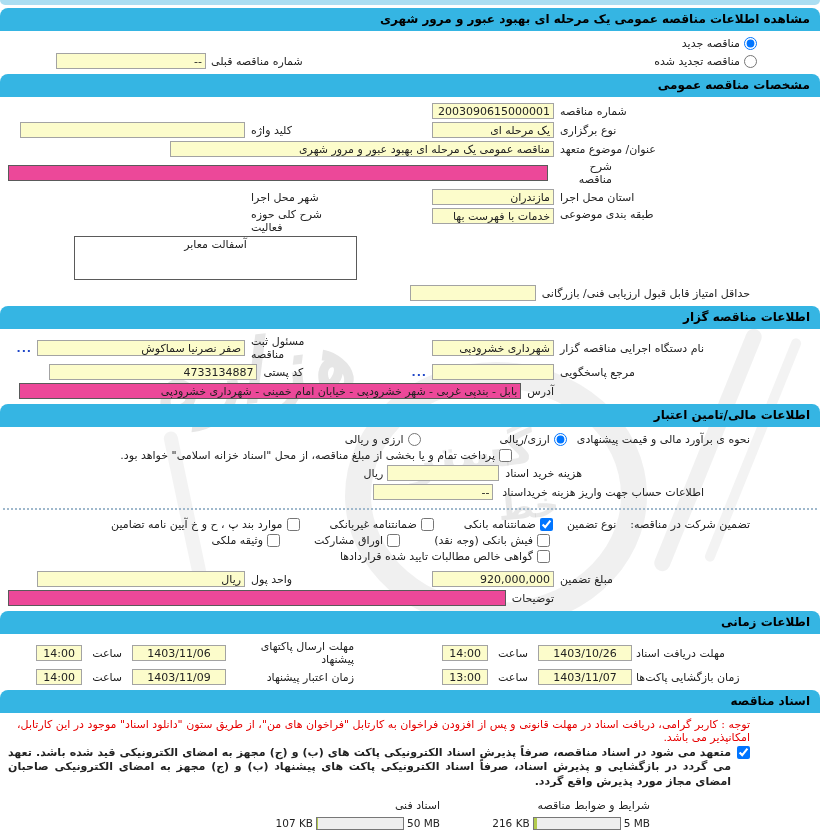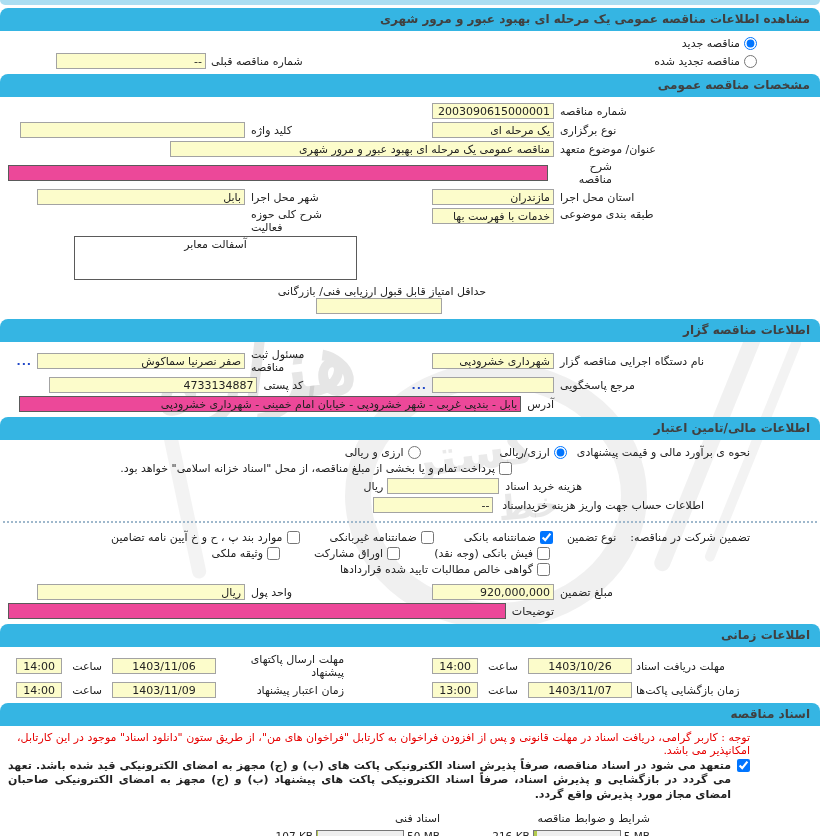--- a/index.html
+++ b/index.html
@@ -18,41 +18,41 @@
     border:26px solid rgba(140,140,140,.13);}
   .wm-stroke1{position:absolute;left:700px;top:320px;width:16px;height:260px;background:rgba(140,140,140,.12);
     transform:rotate(22deg);border-radius:8px;}
   .wm-stroke2{position:absolute;left:748px;top:330px;width:10px;height:240px;background:rgba(140,140,140,.10);
     transform:rotate(22deg);border-radius:8px;}
   .wm-stroke3{position:absolute;left:178px;top:430px;width:14px;height:150px;background:rgba(140,140,140,.10);
     transform:rotate(-12deg);border-radius:8px;}
 
   .content{position:relative;z-index:1;}
   .topstrip{height:5px;background:#abdef2;border-radius:0 0 5px 5px;}
-  .secbar{background:#35b5e3;color:#404040;font-weight:bold;font-size:12px;
+  .secbar{background:#35b5e3;color:#000000;font-weight:bold;font-size:12px;
     padding:4px 10px 5px;border-radius:8px 8px 0 0;margin-top:5px;}
   .secbar.first{margin-top:3px;}
 
   .row{display:flex;align-items:center;margin:3px 8px;padding-right:62px;}
   .row.top-align{align-items:flex-start;}
   .spacer{flex:1;}
   .rlabel{width:196px;text-align:left;padding-left:6px;box-sizing:border-box;}
   .llabel{width:92px;text-align:left;padding-left:6px;box-sizing:border-box;margin-right:95px;}
   .slabel{width:118px;text-align:left;padding-left:4px;box-sizing:border-box;}
   .slabel2{width:128px;text-align:right;padding-left:22px;box-sizing:border-box;}
   .ybox{background:#fcfccb;border:1px solid #a3a3a3;height:16px;line-height:16px;
     padding:0 3px;box-sizing:border-box;overflow:hidden;white-space:nowrap;}
   .wbox{background:#ec4899;border:1px solid #5a5a5a;height:16px;line-height:16px;
     padding:0 3px;box-sizing:border-box;overflow:hidden;white-space:nowrap;}
   .tarea{background:#fff;border:1px solid #5a5a5a;width:283px;height:44px;margin:2px 20px 0 0;
     padding:1px 3px;box-sizing:border-box;text-align:center;}
   .w122{width:122px;} .w208{width:208px;} .w225{width:225px;} .w460{width:384px;}
   .w126{width:126px;} .w112{width:112px;} .w120{width:120px;} .w150{width:150px;}
   .w548{width:548px;} .w502{width:502px;} .w505{width:505px;}
-  .wdate{width:104px;text-align:center;} .wtime{width:46px;text-align:center;}
+  .wdate{width:94px;text-align:center;} .wtime{width:46px;text-align:center;}
   input[type=radio],input[type=checkbox]{width:13px;height:13px;margin:0 0 0 4px;vertical-align:middle;}
   .cblabel{margin-left:4px;}
   .dots{color:#2047c8;font-weight:bold;margin-right:5px;letter-spacing:1px;cursor:pointer;}
   .dotted{border-top:2px dotted #9fb8cc;margin:8px 3px;}
   .gap88{width:88px;} .gap14{width:14px;}
   .notice{color:#e60000;margin:5px 8px 2px;padding-right:62px;}
   .commit-text{font-weight:bold;width:736px;line-height:1.3;text-align:justify;margin-right:2px;}
   .upgrid{display:flex;margin:10px 170px 0 230px;}
   .upgrid .upcol{width:200px;margin-left:20px;}
   .uplabel{text-align:right;white-space:nowrap;margin-bottom:5px;}
@@ -106,31 +106,30 @@
     <div class="ybox w460">مناقصه عمومی یک مرحله ای بهبود عبور و مرور شهری</div>
   </div>
   <div class="row" style="padding-right:200px;">
     <span style="padding-left:6px;">شرح مناقصه</span>
     <div class="wbox w548"></div>
   </div>
   <div class="row">
     <span class="rlabel">استان محل اجرا</span>
     <div class="ybox w122">مازندران</div>
     <span class="llabel">شهر محل اجرا</span>
-    <div class="ybox w208">بابل</div>
   </div>
   <div class="row top-align">
     <span class="rlabel">طبقه بندی موضوعی</span>
     <div class="ybox w122">خدمات با فهرست بها</div>
     <div style="display:flex;flex-direction:column;align-items:flex-start;">
       <span class="llabel">شرح کلی حوزه فعالیت</span>
       <div class="tarea" style="margin-right:75px;">آسفالت معابر</div>
     </div>
   </div>
-  <div class="row" style="margin-top:5px;flex-direction:column;">
+  <div class="row" style="margin-top:5px;">
     <span style="padding-left:6px;">حداقل امتیاز قابل قبول ارزیابی فنی/ بازرگانی</span>
     <div class="ybox w126"></div>
   </div>
 
   <div class="secbar">اطلاعات مناقصه گزار</div>
 
   <div class="row" style="margin-top:6px;">
     <span class="rlabel">نام دستگاه اجرایی مناقصه گزار</span>
     <div class="ybox w122">شهرداری خشرودپی</div>
     <span class="llabel">مسئول ثبت مناقصه</span>

